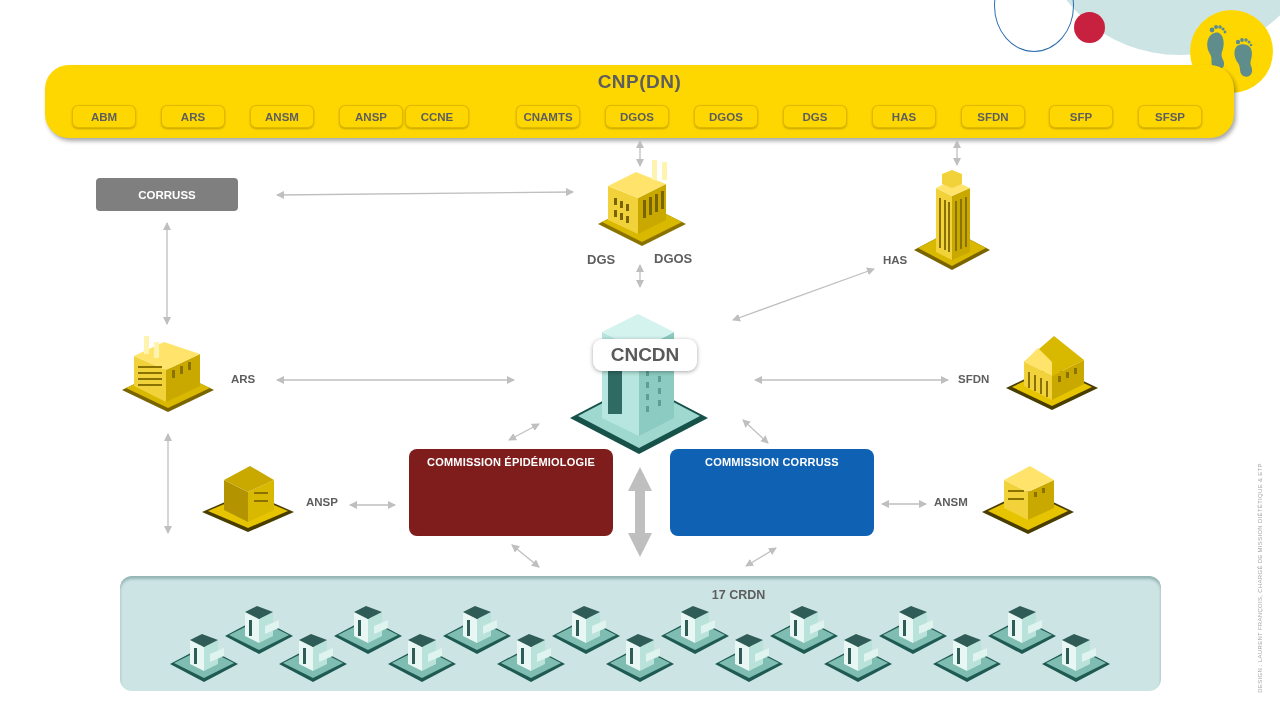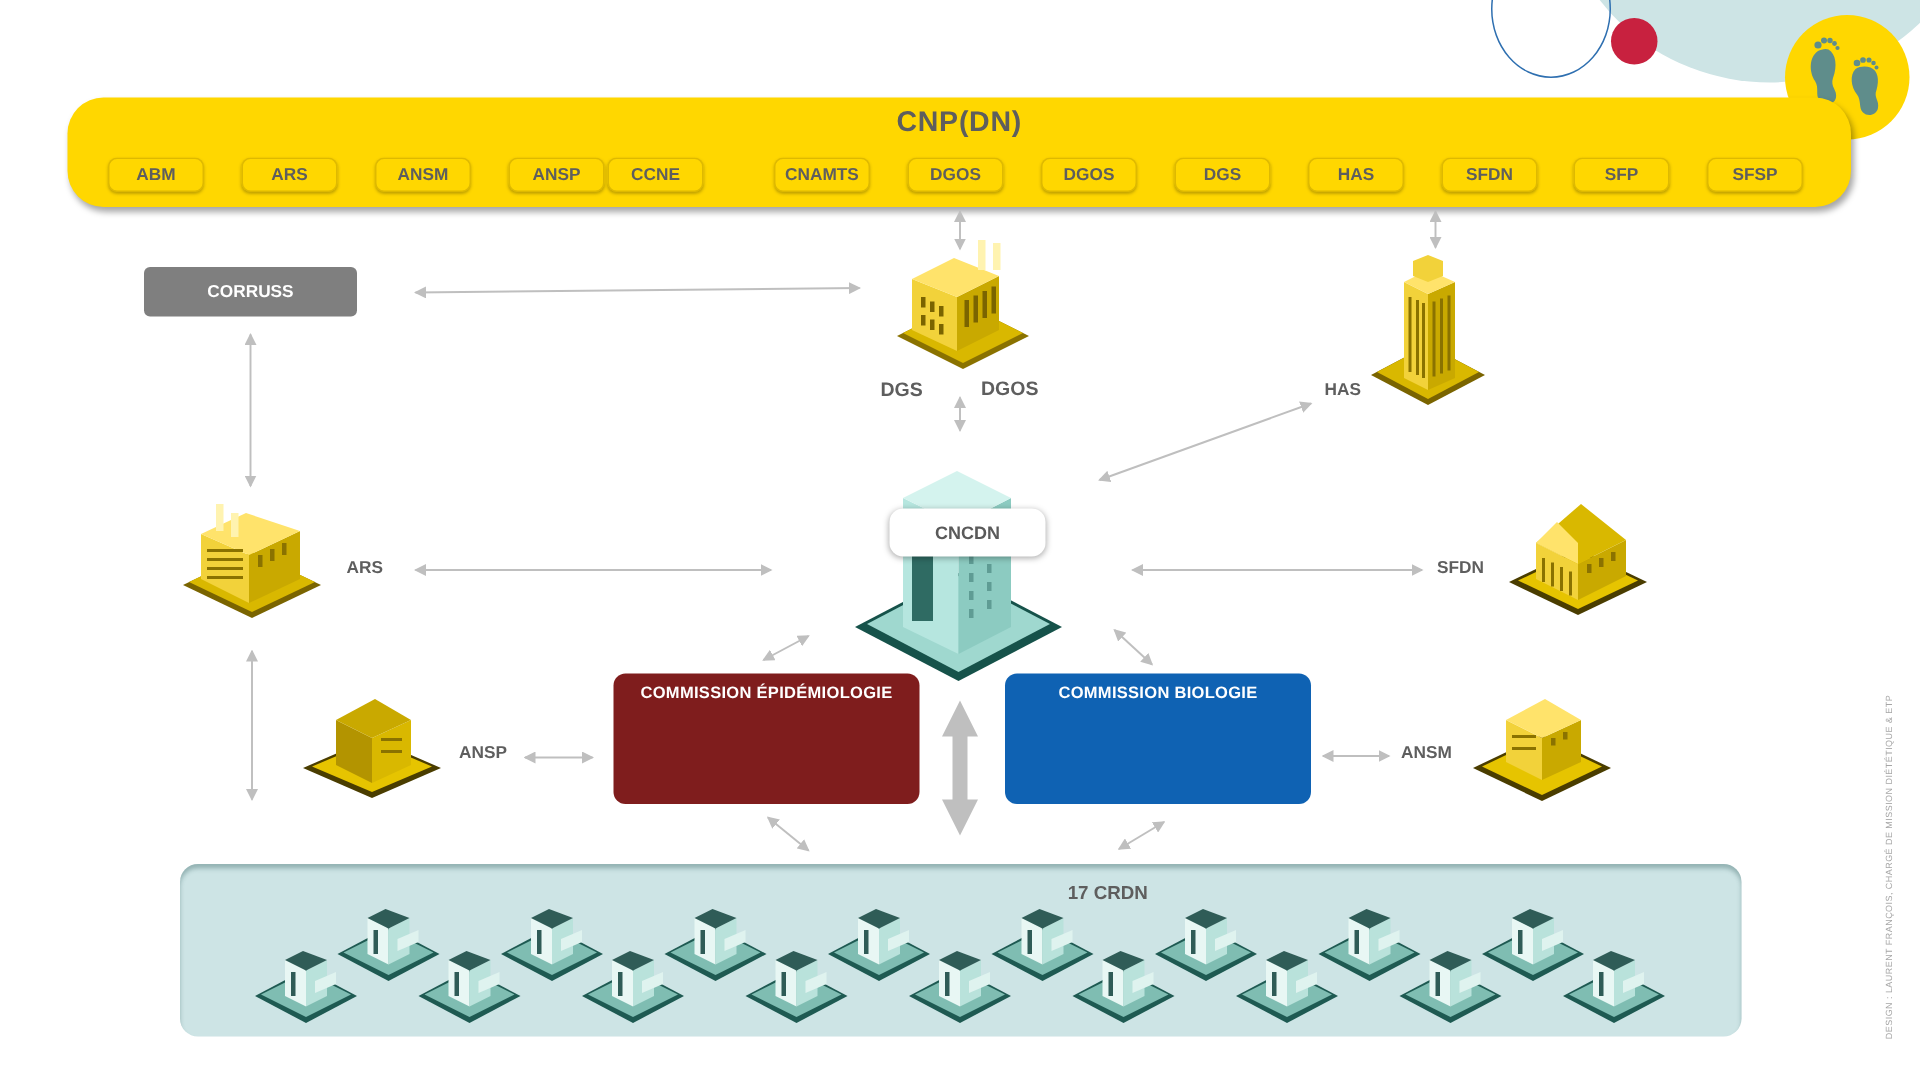--- a/index.html
+++ b/index.html
@@ -16,21 +16,21 @@
   .cnp-band { left:45px; top:65px; width:1189px; height:73px; background:#ffd700; border-radius:24px; box-shadow:2px 3px 4px rgba(0,0,0,0.35); }
   .cnp-title { left:0; top:6px; width:1189px; text-align:center; font-weight:bold; font-size:19px; color:#5e5e5e; letter-spacing:0.5px; }
   .cnp-chip { position:absolute; top:40px; width:64px; height:23px; border-radius:6px; background:#ffd700; box-shadow: inset 0 0 0 1px rgba(160,130,0,0.35), 0 1px 2px rgba(120,100,0,0.45); display:flex; align-items:center; justify-content:center; font-weight:bold; font-size:11.5px; color:#5e5e5e; cursor:pointer; }
 
   
   .node-label { font-weight:bold; font-size:11.5px; color:#5e5e5e; }
   .node-label.big { font-size:13px; }
 
   .corruss { left:96px; top:178px; width:142px; height:33px; background:#7f7f7f; border-radius:4px; color:#fff; font-weight:bold; font-size:11.5px; display:flex; align-items:center; justify-content:center; }
 
-  .cncdn-label { left:593px; top:339px; width:104px; height:32px; background:#fff; border-radius:9px; box-shadow:0 1px 4px rgba(0,0,0,0.35); display:flex; align-items:center; justify-content:center; font-weight:bold; font-size:12px; color:#5a5a5a; }
+  .cncdn-label { left:593px; top:339px; width:104px; height:32px; background:#fff; border-radius:9px; box-shadow:0 1px 4px rgba(0,0,0,0.35); display:flex; align-items:center; justify-content:center; font-weight:bold; font-size:19px; color:#5a5a5a; }
 
   .commission { border-radius:8px; color:#fff; box-sizing:border-box; padding:7px 10px; }
   .commission h3 { margin:0 0 8px 0; font-size:11px; font-weight:bold; text-align:center; letter-spacing:0.2px; }
   .commission ul { margin:0; padding:0 0 0 12px; list-style:none; }
   .commission li { font-size:10px; line-height:13px; position:relative; padding-left:16px; }
   .commission li::before { content:""; position:absolute; left:0; top:5px; width:3px; height:3px; background:#fff; }
   .c-epi { left:409px; top:449px; width:204px; height:87px; background:#7f1d1d; }
   .c-bio { left:670px; top:449px; width:204px; height:87px; background:#0f62b3; }
 
   .crdn-band { left:120px; top:576px; width:1041px; height:115px; background:#cde4e5; border-radius:12px; box-shadow:inset 0 3px 3px rgba(80,120,120,0.45); }
@@ -243,21 +243,21 @@
 <div class="abs node-label" style="left:231px;top:373px">ARS</div>
 <div class="abs node-label" style="left:958px;top:373px">SFDN</div>
 <div class="abs node-label" style="left:306px;top:496px">ANSP</div>
 <div class="abs node-label" style="left:934px;top:496px">ANSM</div>
 <div class="abs cncdn-label">CNCDN</div>
 
 <div class="abs commission c-epi">
   <h3>COMMISSION ÉPIDÉMIOLOGIE</h3>
 </div>
 <div class="abs commission c-bio">
-  <h3>COMMISSION BIOLOGIE</h3>
+  <h3>COMMISSION CORRUSS</h3>
 </div>
 
 <div class="abs crdn-band">
   <div class="abs crdn-title">17 CRDN</div>
   <div id="crdn-houses">
       <svg width="72" height="58" viewBox="0 0 72 58" style="position: absolute; left: 48px; top: 50px;">
         <polygon points="36,56 2,38 36,20 70,38" fill="#1e5a52"></polygon>
         <polygon points="36,52 6,37 36,22 66,37" fill="#7fbdb2"></polygon>
         <polygon points="22,38 22,14 36,21 36,45" fill="#e8f7f4"></polygon>
         <polygon points="36,45 36,21 50,14 50,38" fill="#b9e2db"></polygon>

